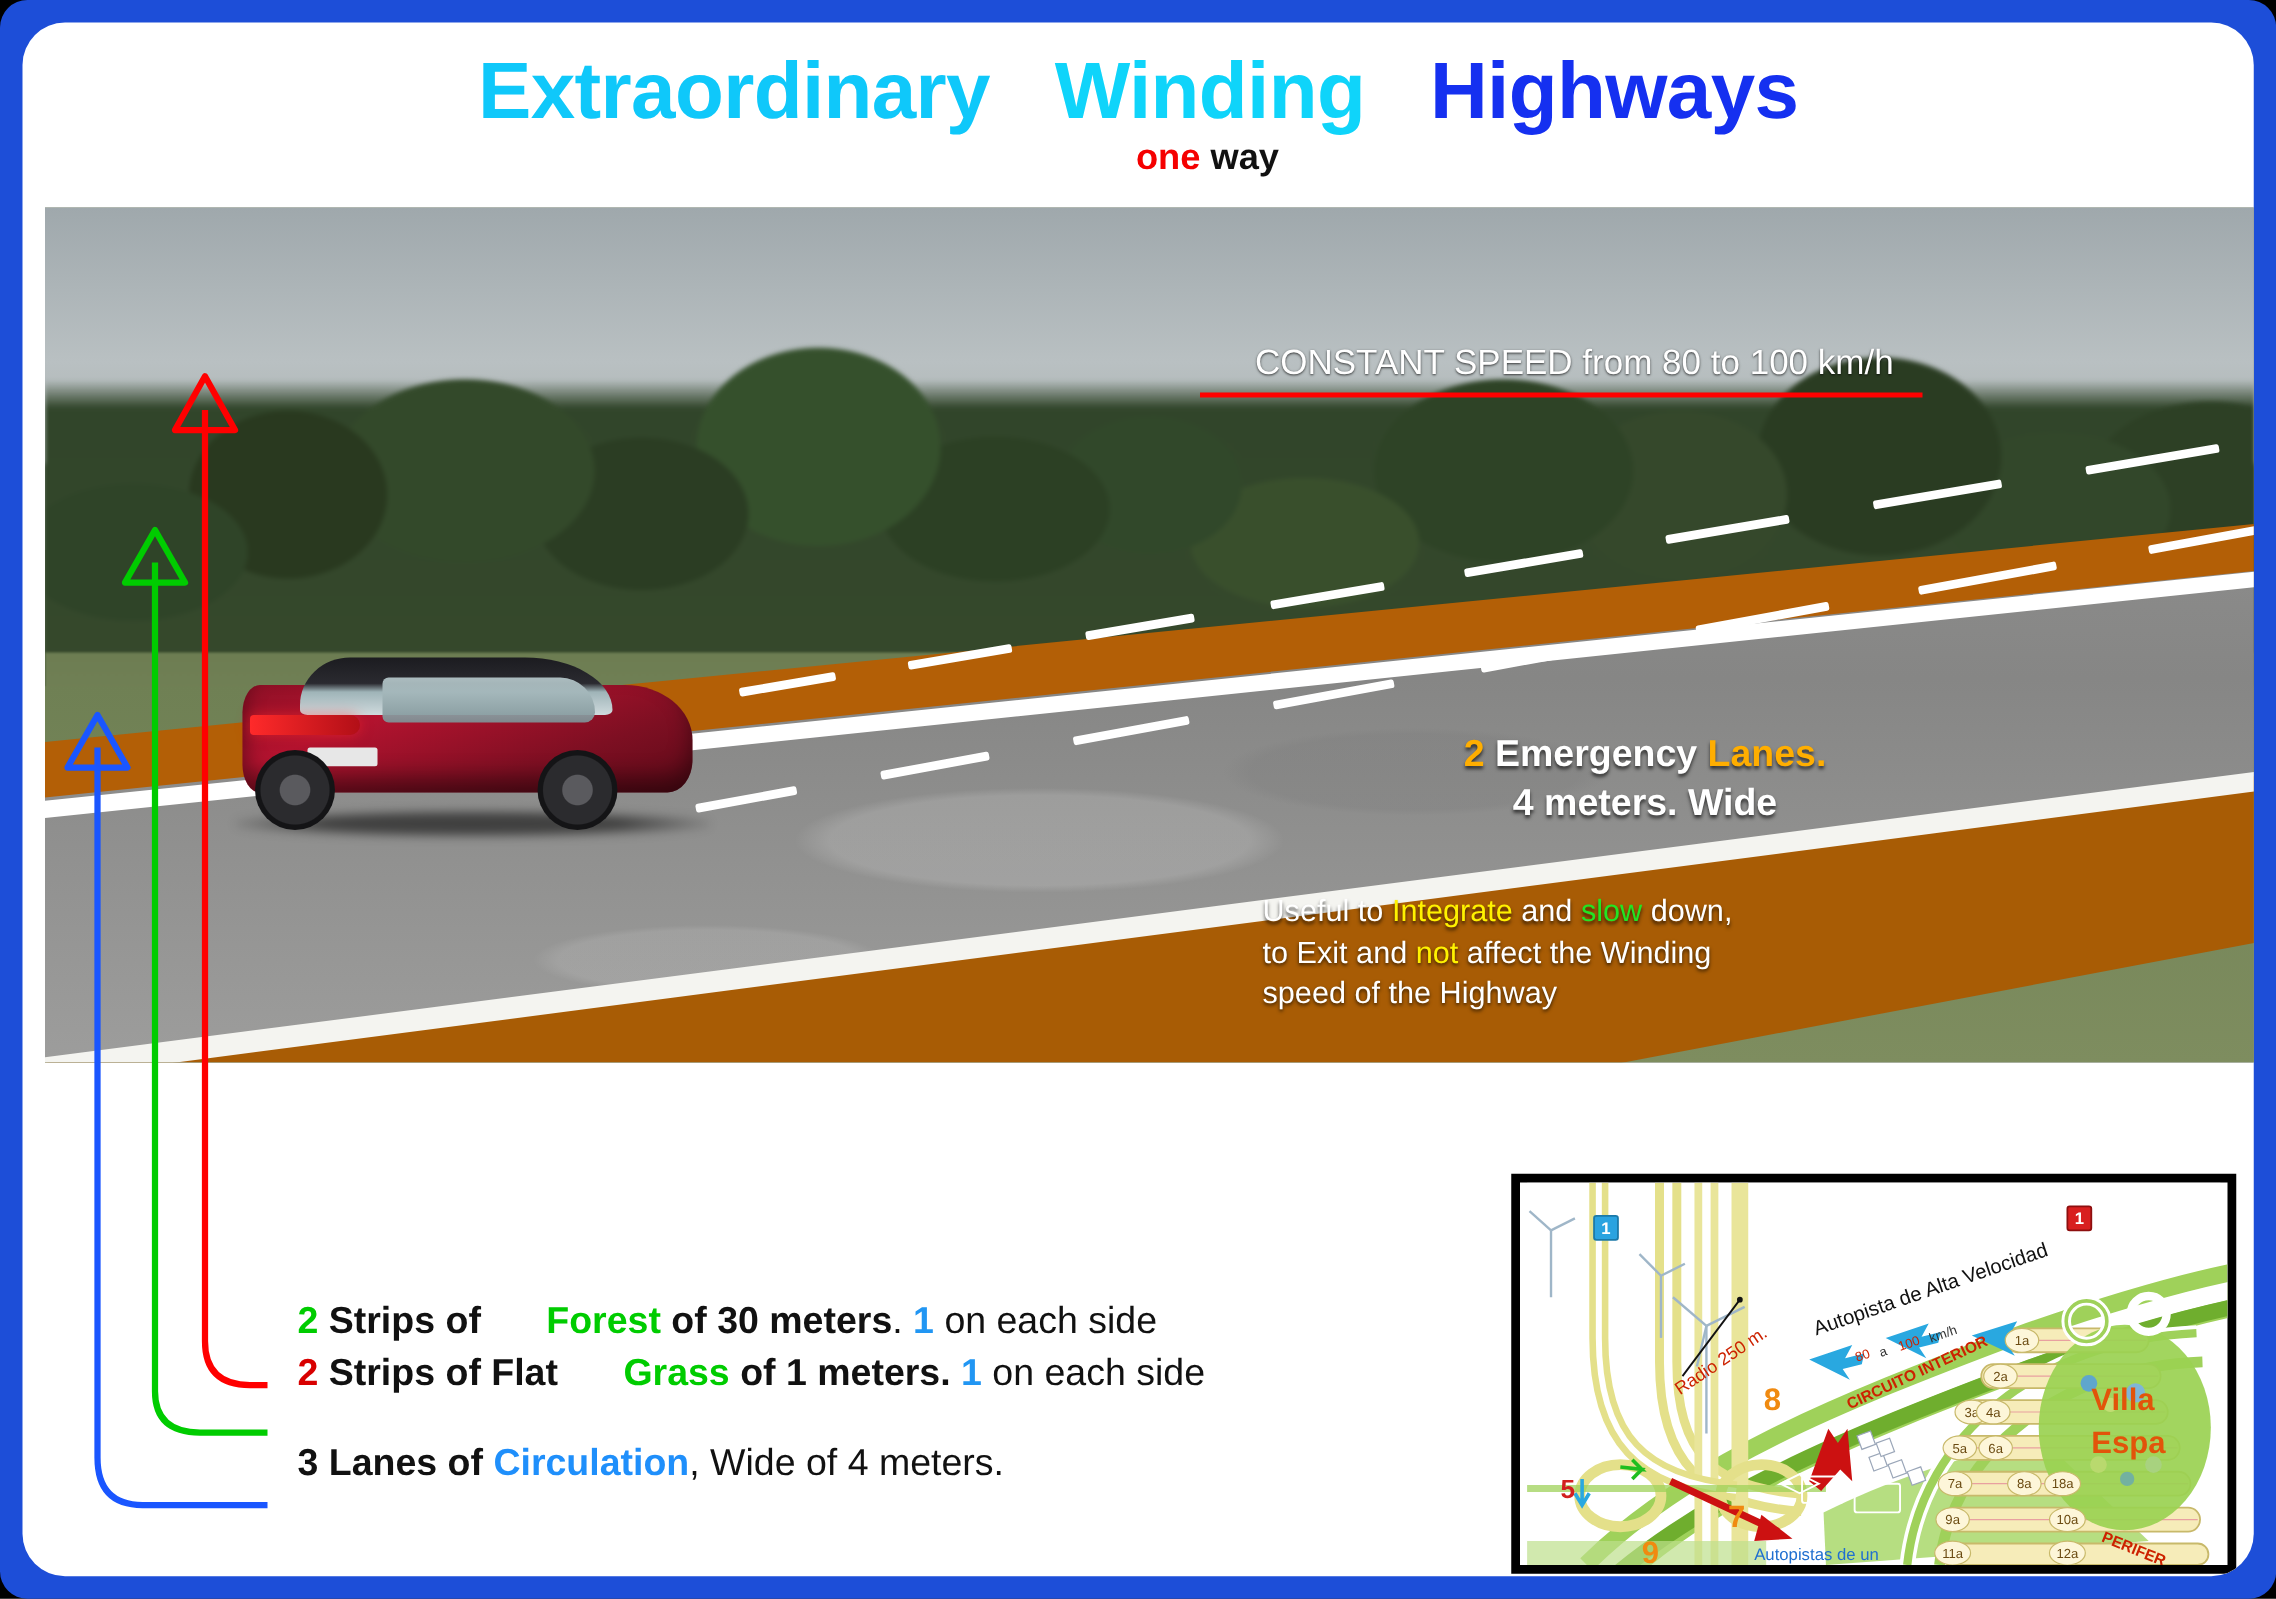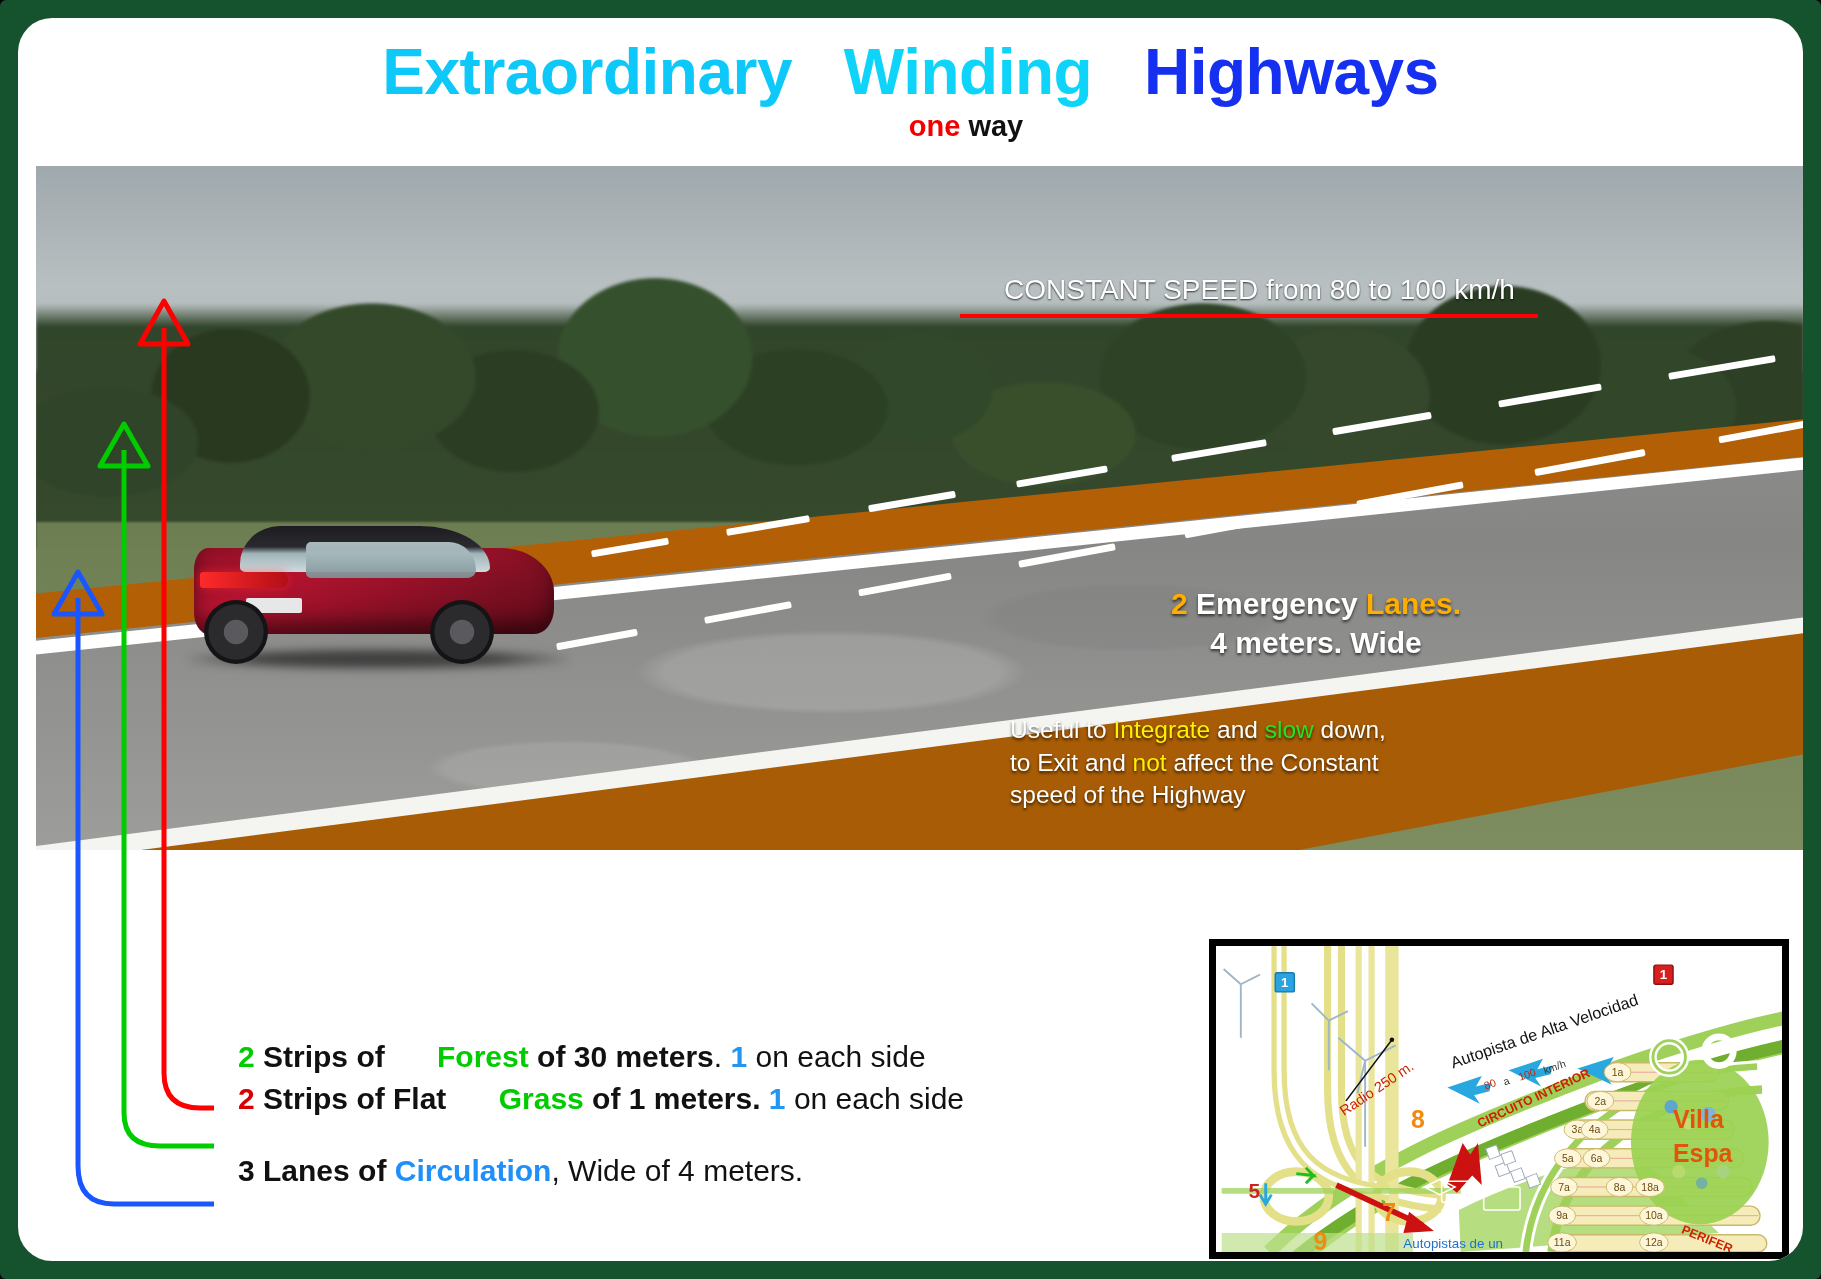--- a/index.html
+++ b/index.html
@@ -4,22 +4,22 @@
 <style>
   html,body{margin:0;padding:0;}
   body{
     width:1821px;height:1279px;
     background:#000;
     font-family:"Liberation Sans", sans-serif;
     overflow:hidden;
   }
   .frame{
     position:absolute;inset:0;
-    background:#14532d;
-    border-radius:6px;
+    background:#1d4ed8;
+    border-radius:22px;
   }
   .card{
     position:absolute;
     left:18px;top:18px;right:18px;bottom:18px;
     background:#ffffff;
     border-radius:34px;
     overflow:hidden;
   }
 
   
@@ -299,21 +299,21 @@
           <span class="gold">2</span><span> Emergency </span><span class="gold">Lanes.</span>
         </div>
         <div>4 meters. Wide</div>
       </div>
 
       <div class="useful-block">
         <div>
           <span>Useful to </span><span class="hl-yellow">Integrate</span><span> and </span><span class="hl-green">slow</span><span> down,</span>
         </div>
         <div>
-          <span>to Exit and </span><span class="hl-yellow">not</span><span> affect the Constant</span>
+          <span>to Exit and </span><span class="hl-yellow">not</span><span> affect the Winding</span>
         </div>
         <div>speed of the Highway</div>
       </div>
     </div>
 
     <svg class="arrows" viewBox="0 0 1785 1243">
 
       <g>
         <path d="M146 850 L146 1055 Q146 1090 182 1090 L196 1090" stroke="#ff0000" stroke-width="5" fill="none"></path>
         <path d="M146 850 L146 310" stroke="#ff0000" stroke-width="5" fill="none"></path>

